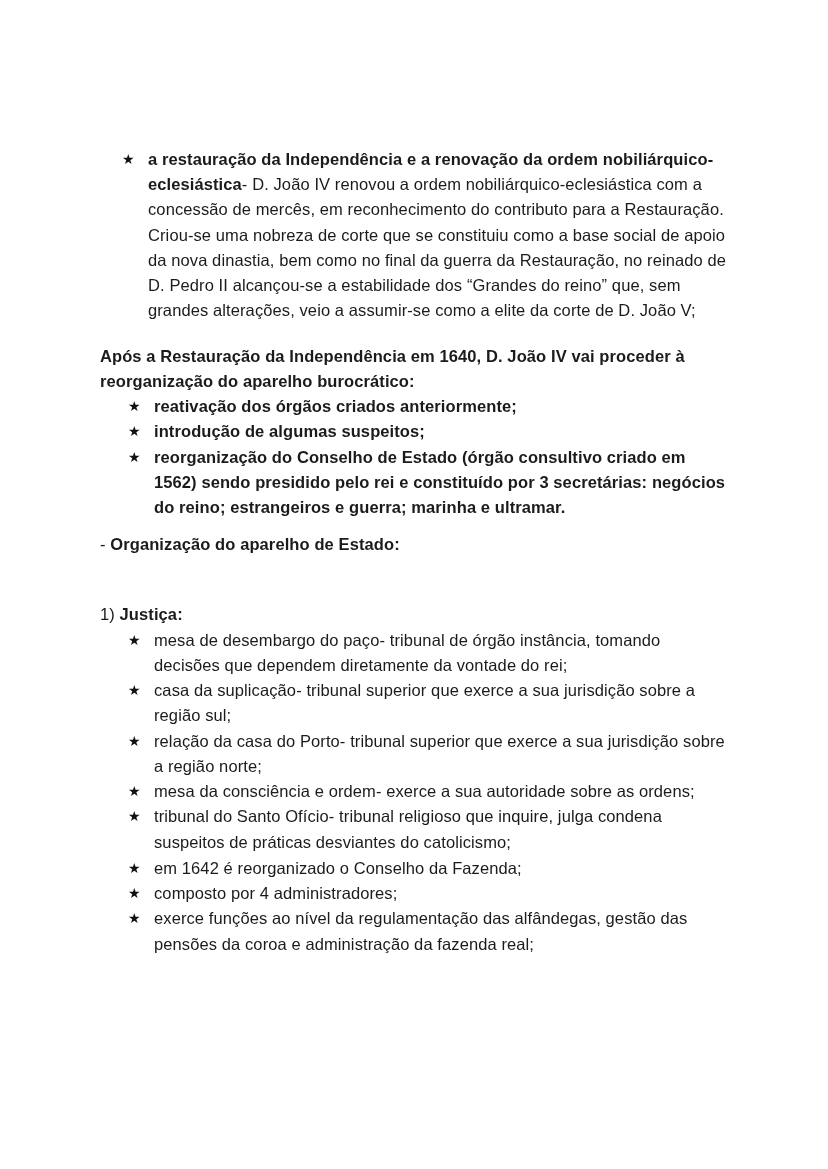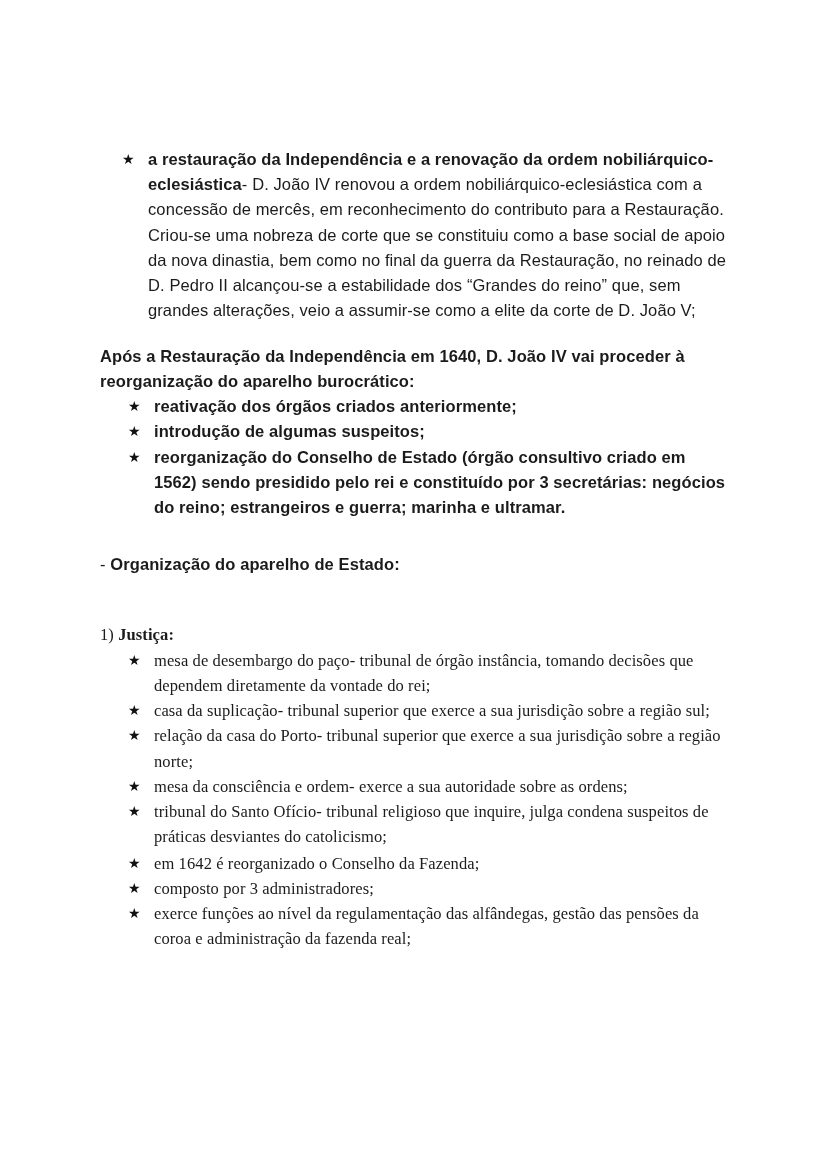--- a/index.html
+++ b/index.html
@@ -32,22 +32,22 @@
     line-height: 25px;
     color: #111;
   }
   .bullet-text { flex: 1 1 auto; }
 
   .lead-bullet { margin-left: 22px; margin-bottom: 20px; }
 
   .para-block { margin-bottom: 0; font-weight: bold; }
   .bullet-list { margin-left: 28px; }
 
-  .section-heading { margin-top: 32px; }
-  .section { margin-top: 0; font-family: Liberation Serif, serif; }
+  .section-heading { margin-top: 12px; }
+  .section { margin-top: 0; }
   .section-title { margin-top: 44px; }
   .section .bullet-list { margin-top: 1px; }
 </style>
 </head>
 <body>
 
 <div class="page">
   <div class="content">
 
     <div class="bullet lead-bullet">
@@ -102,21 +102,21 @@
     </div>
 
     <div class="section">
       <div class="bullet-list">
         <div class="bullet">
           <span class="star">★</span>
           <p class="bullet-text">em 1642 é reorganizado o Conselho da Fazenda;</p>
         </div>
         <div class="bullet">
           <span class="star">★</span>
-          <p class="bullet-text">composto por 3 administradores;</p>
+          <p class="bullet-text">composto por 4 administradores;</p>
         </div>
         <div class="bullet">
           <span class="star">★</span>
           <p class="bullet-text">exerce funções ao nível da regulamentação das alfândegas, gestão das pensões da coroa e administração da fazenda real;</p>
         </div>
       </div>
     </div>
 
   </div>
 </div>

